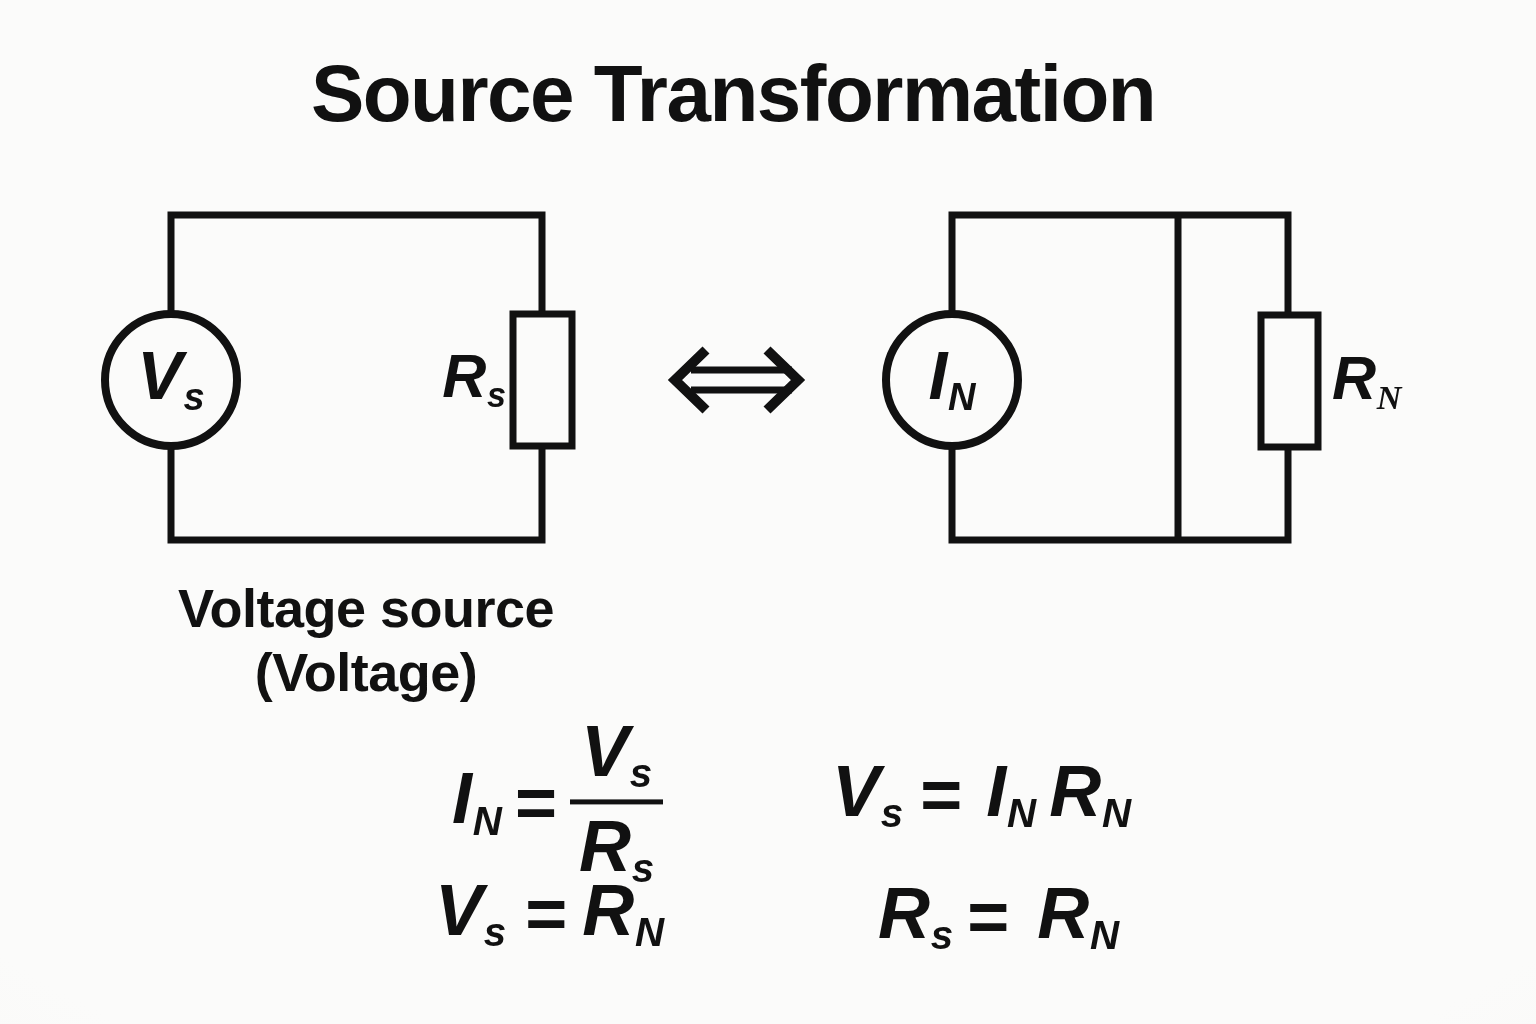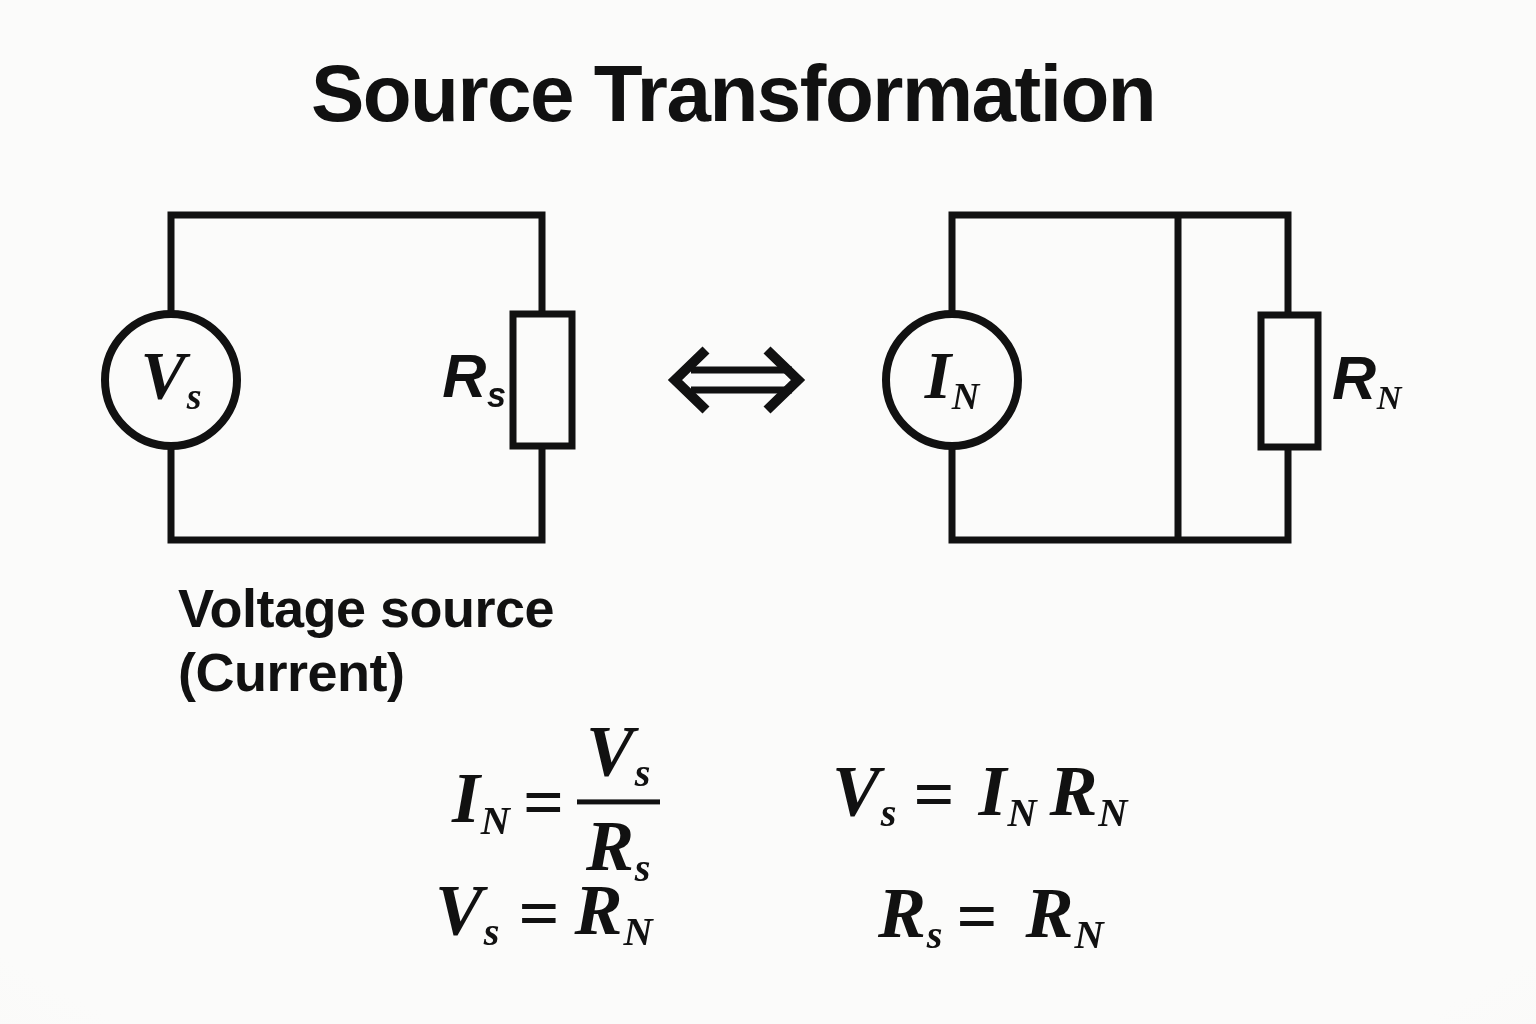--- a/index.html
+++ b/index.html
@@ -28,32 +28,32 @@
     font-weight: 700;
     font-size: 80px;
     letter-spacing: -1.5px;
     line-height: 1;
   }
 
   
   .caption {
     top: 576px;
     transform: translateX(-50%);
-    text-align: left;
+    text-align: center;
     font-weight: 700;
     font-size: 54px;
     line-height: 64px;
     letter-spacing: -0.5px;
   }
   .caption-left  { left: 366px; }
   .caption-right { left: 1133px; }
 
   
   .math-serif {
-    font-family: Liberation Serif, serif;
+    font-family: Liberation Sans, sans-serif;
     font-style: italic;
     font-weight: 700;
     line-height: 1;
   }
   .math-sans {
     font-family: "Liberation Sans", "DejaVu Sans", sans-serif;
     font-style: italic;
     font-weight: 700;
     line-height: 1;
   }
@@ -151,21 +151,21 @@
   <div class="abs math-serif source-label" style="left:952px; top:381px;">
     <span>I</span><span class="sub">N</span>
   </div>
 
   <div class="abs math-sans resistor-label resistor-label-right">
     <span>R</span><span class="sub sub-serif">N</span>
   </div>
 
   <div class="abs caption caption-left">
     <div>Voltage source</div>
-    <div>(Current)</div>
+    <div>(Voltage)</div>
   </div>
   <div class="abs caption caption-right">
   </div>
 
   <div class="abs math-serif eq eq1">
     <span><span>I</span><span class="sub">N</span></span>
     <span class="rel">=</span>
     <span class="frac">
       <span class="num"><span>V</span><span class="sub">s</span></span>
       <span class="den"><span>R</span><span class="sub">s</span></span>

